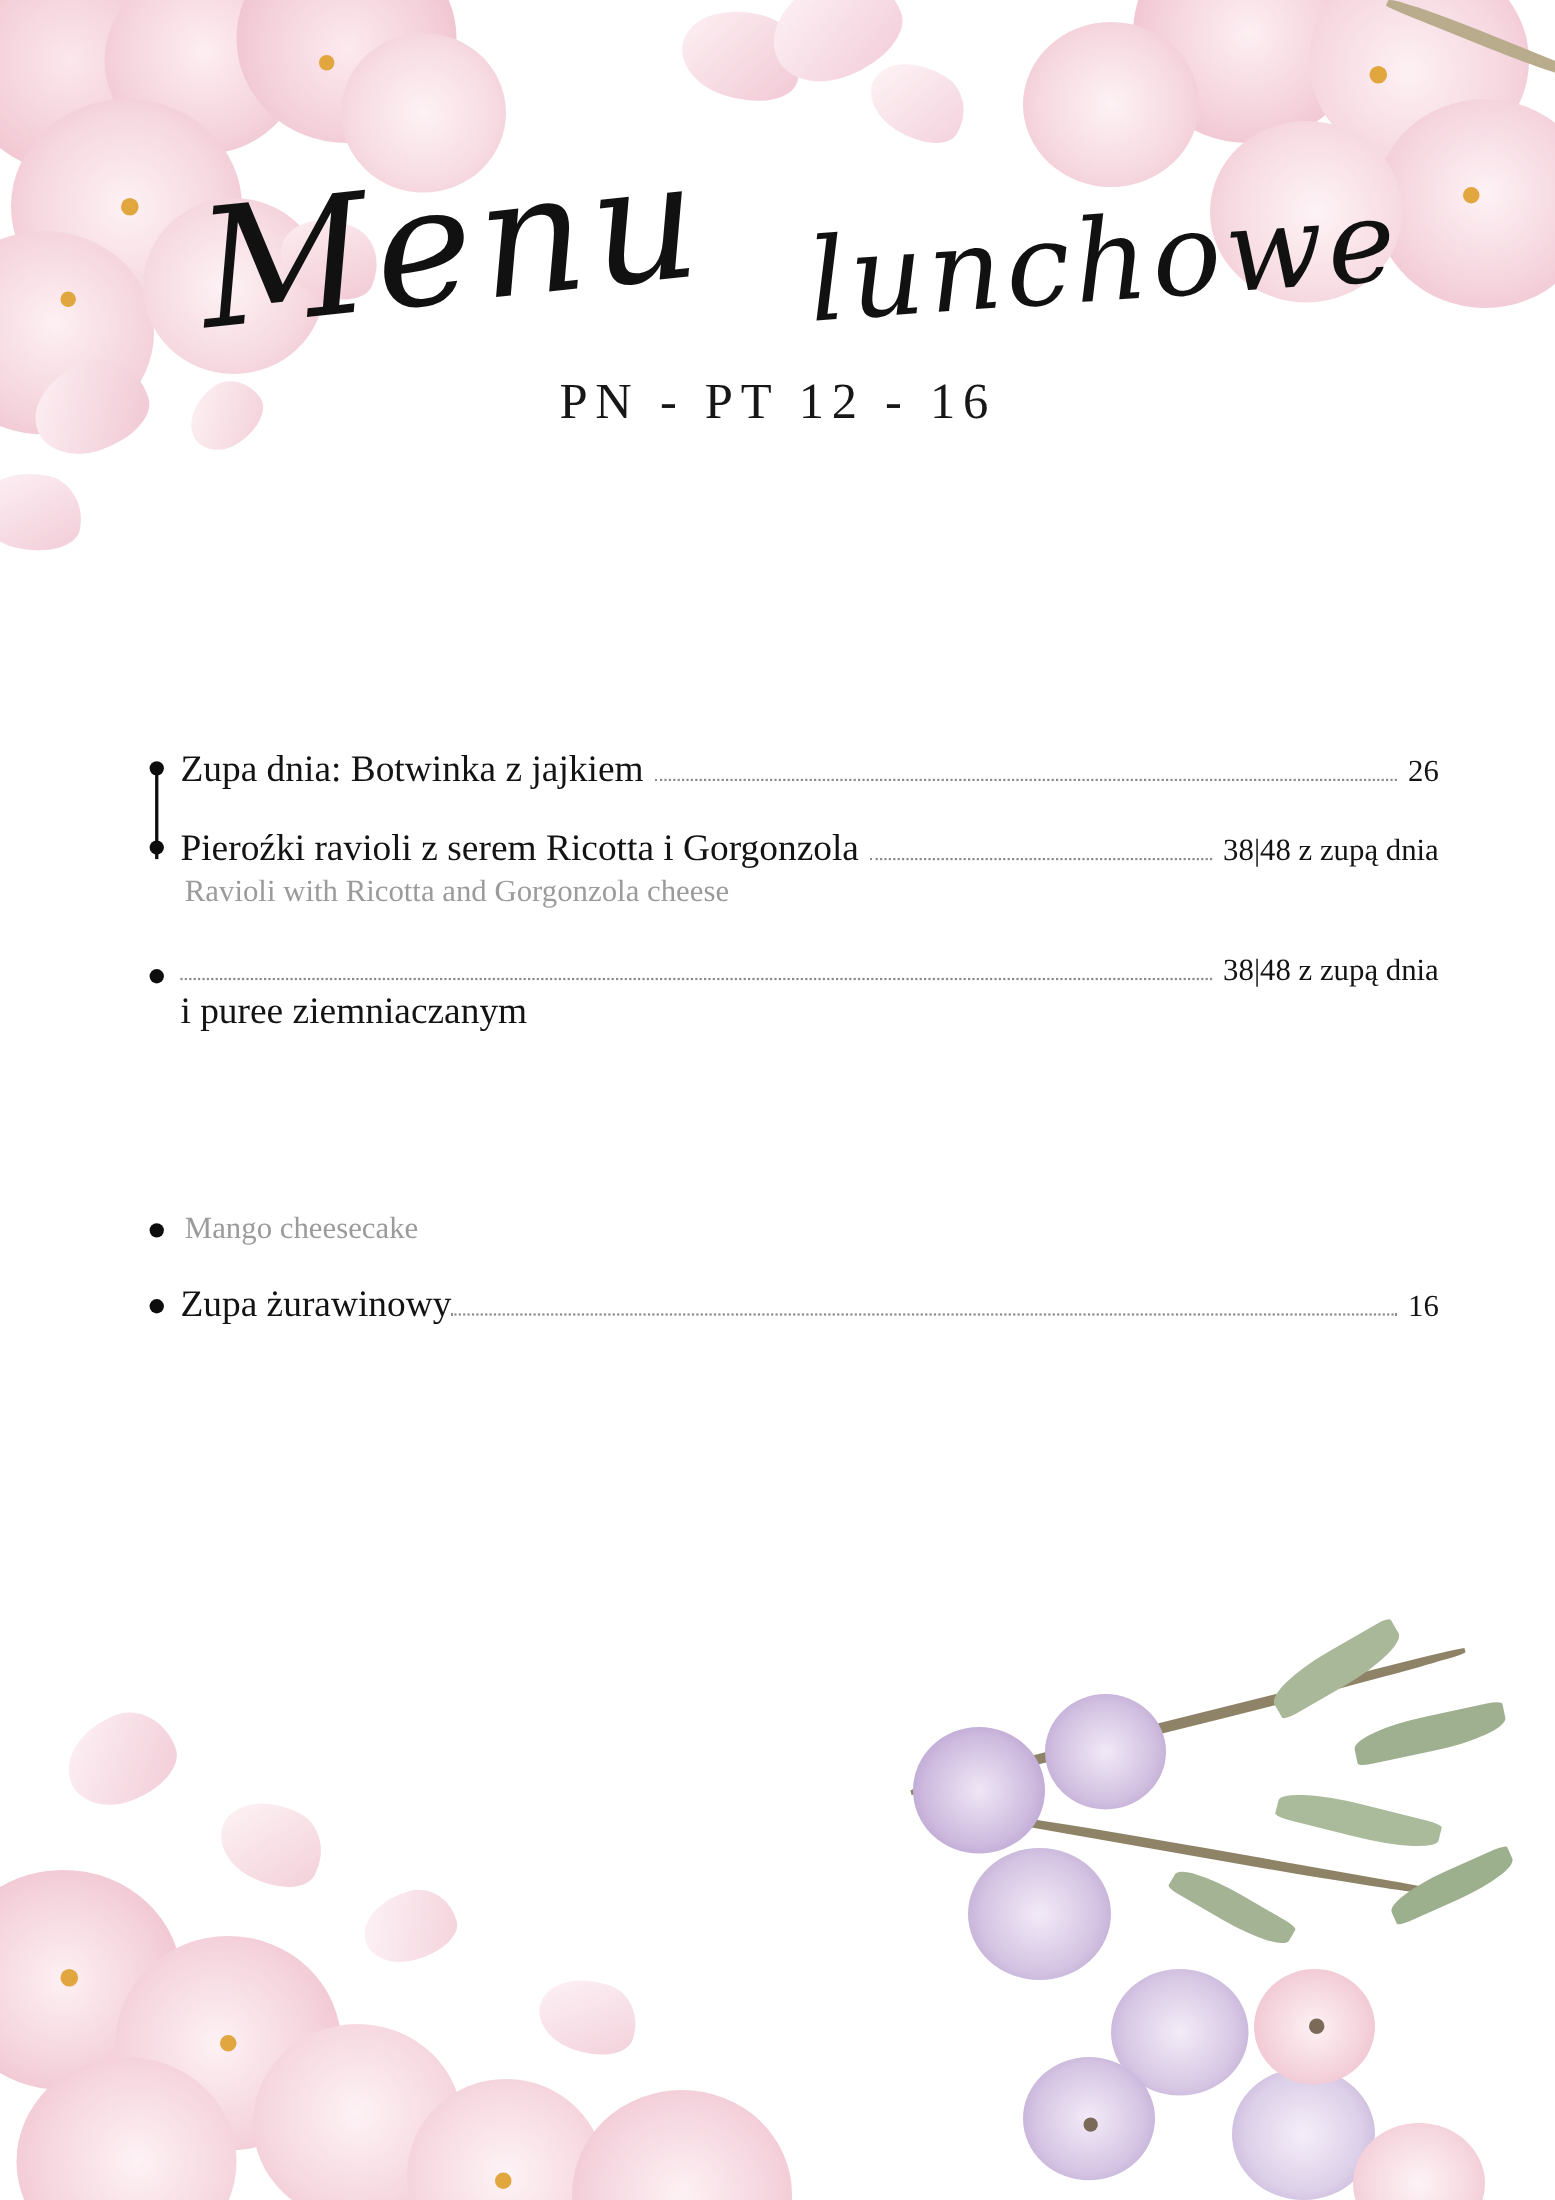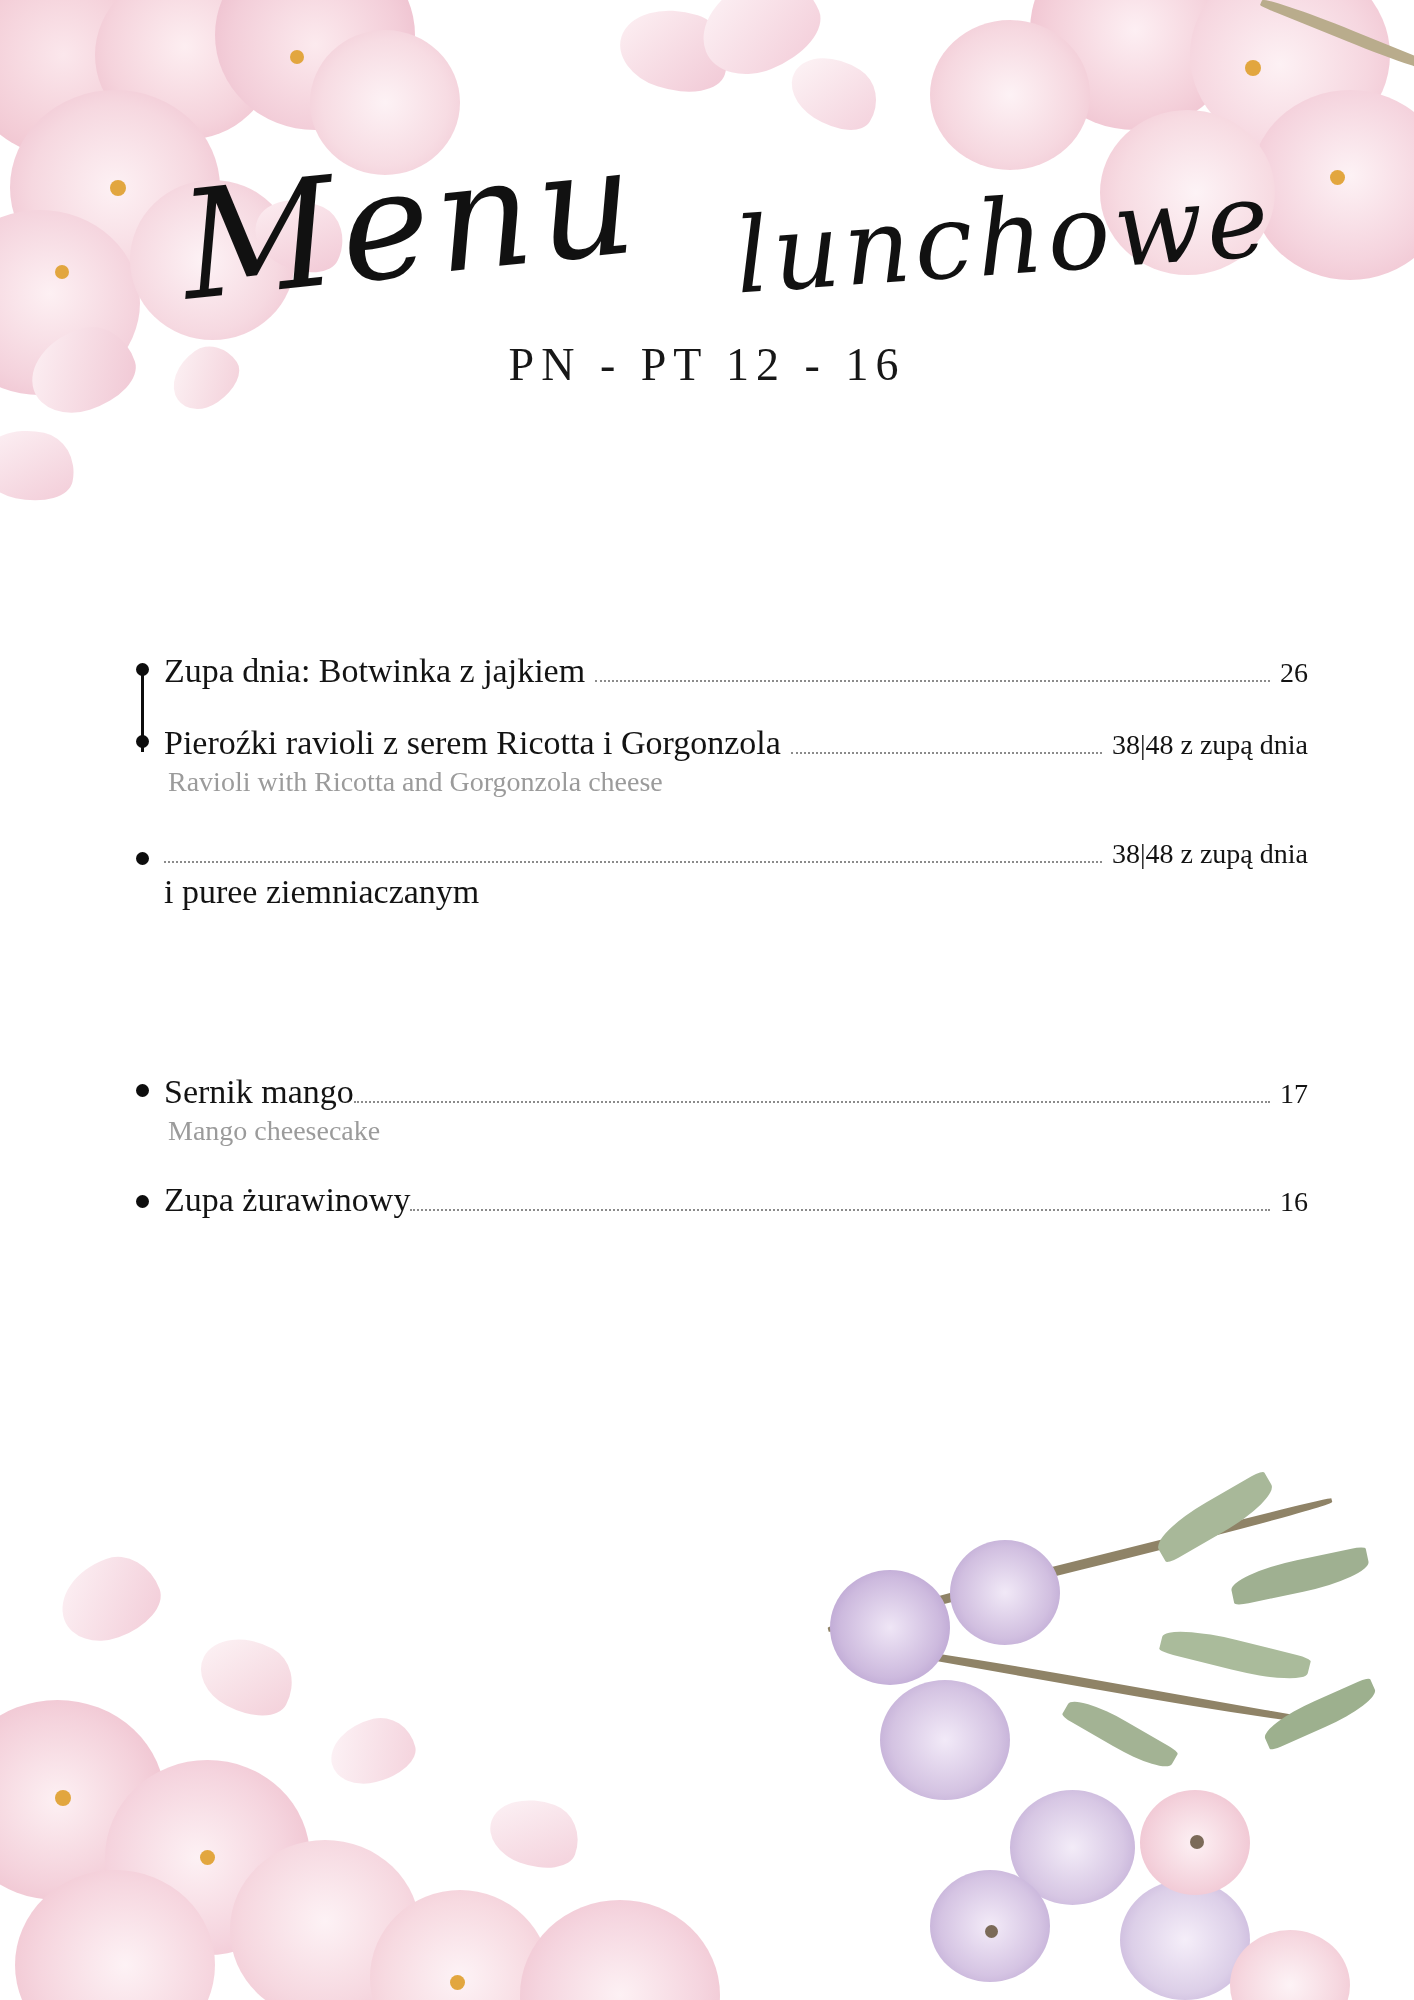--- a/index.html
+++ b/index.html
@@ -80,21 +80,21 @@
     font-family: "Liberation Serif", serif;
     font-size: 46px;
     letter-spacing: 7px;
     color: #171717;
     margin-top: 38px;
   }
 
   .menu {
     position: absolute;
     left: 128px;
-    top: 652px;
+    top: 681px;
     width: 1180px;
   }
 
   .group {
     position: relative;
   }
   .group.second {
     margin-top: 162px;
   }
 
@@ -267,25 +267,20 @@
           <span class="price">38|48 z zupą dnia</span>
         </div>
         <div class="row2">i puree ziemniaczanym</div>
       </div>
     </div>
 
     <div class="group second">
 
       <div class="item">
         <span class="bullet"></span>
-        <div class="line">
-          <span class="name">Sernik mango</span>
-          <span class="dots" style="margin-left:0;"></span>
-          <span class="price">17</span>
-        </div>
         <div class="desc">Mango cheesecake</div>
       </div>
 
       <div class="item" style="margin-top:34px;">
         <span class="bullet" style="top:14px;"></span>
         <div class="line">
           <span class="name">Zupa żurawinowy</span>
           <span class="dots" style="margin-left:0;"></span>
           <span class="price">16</span>
         </div>

